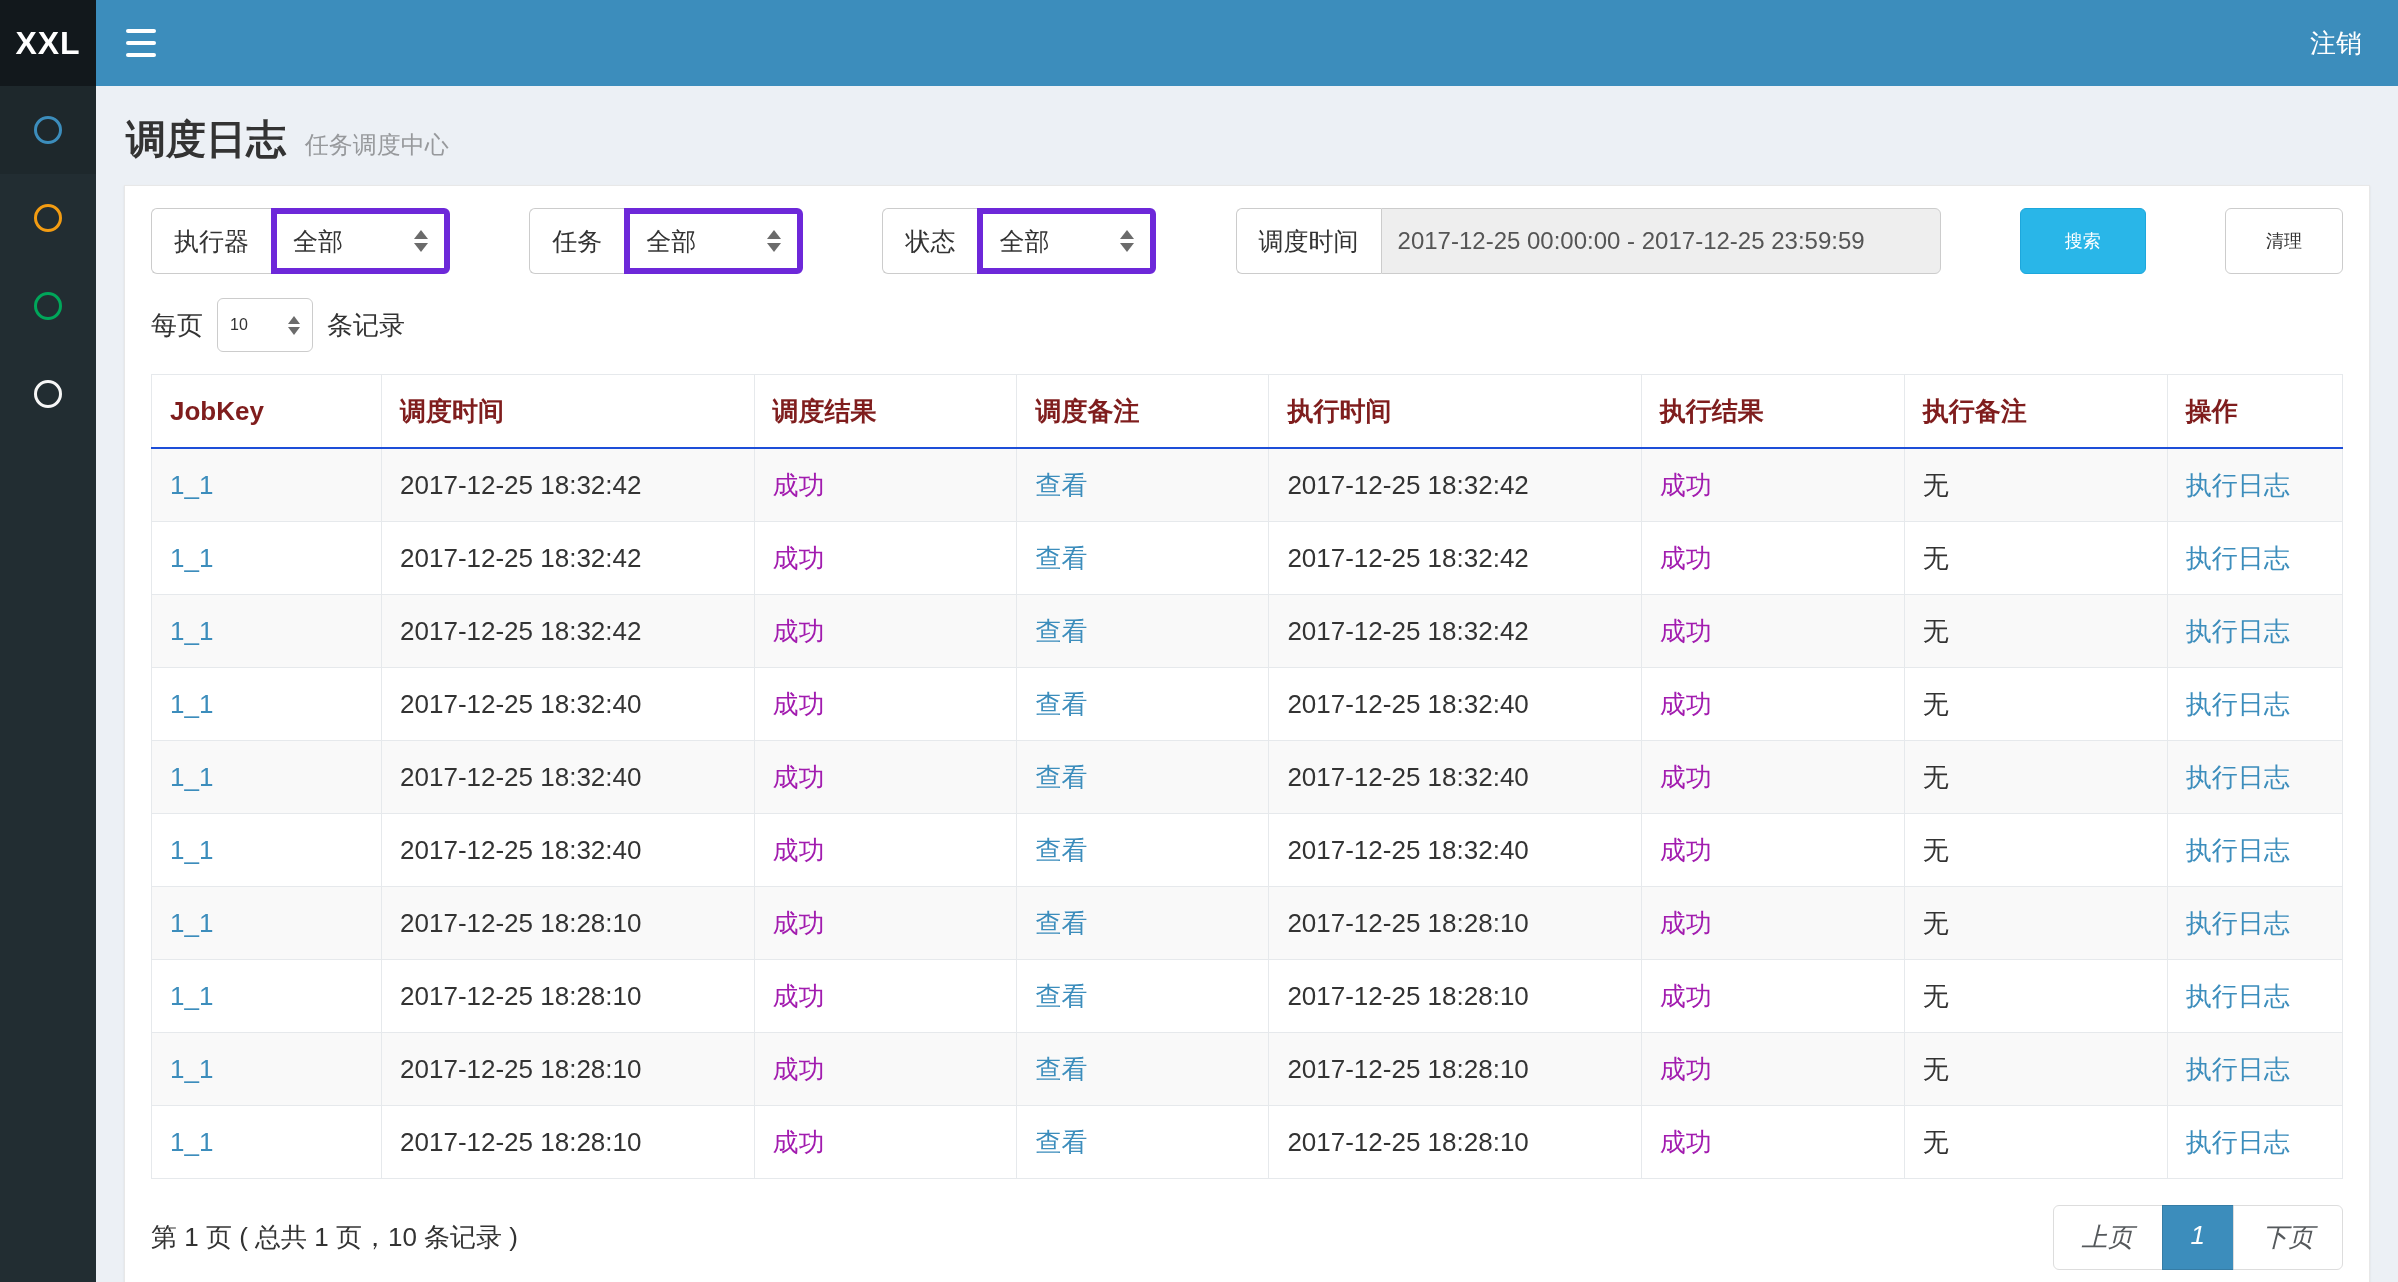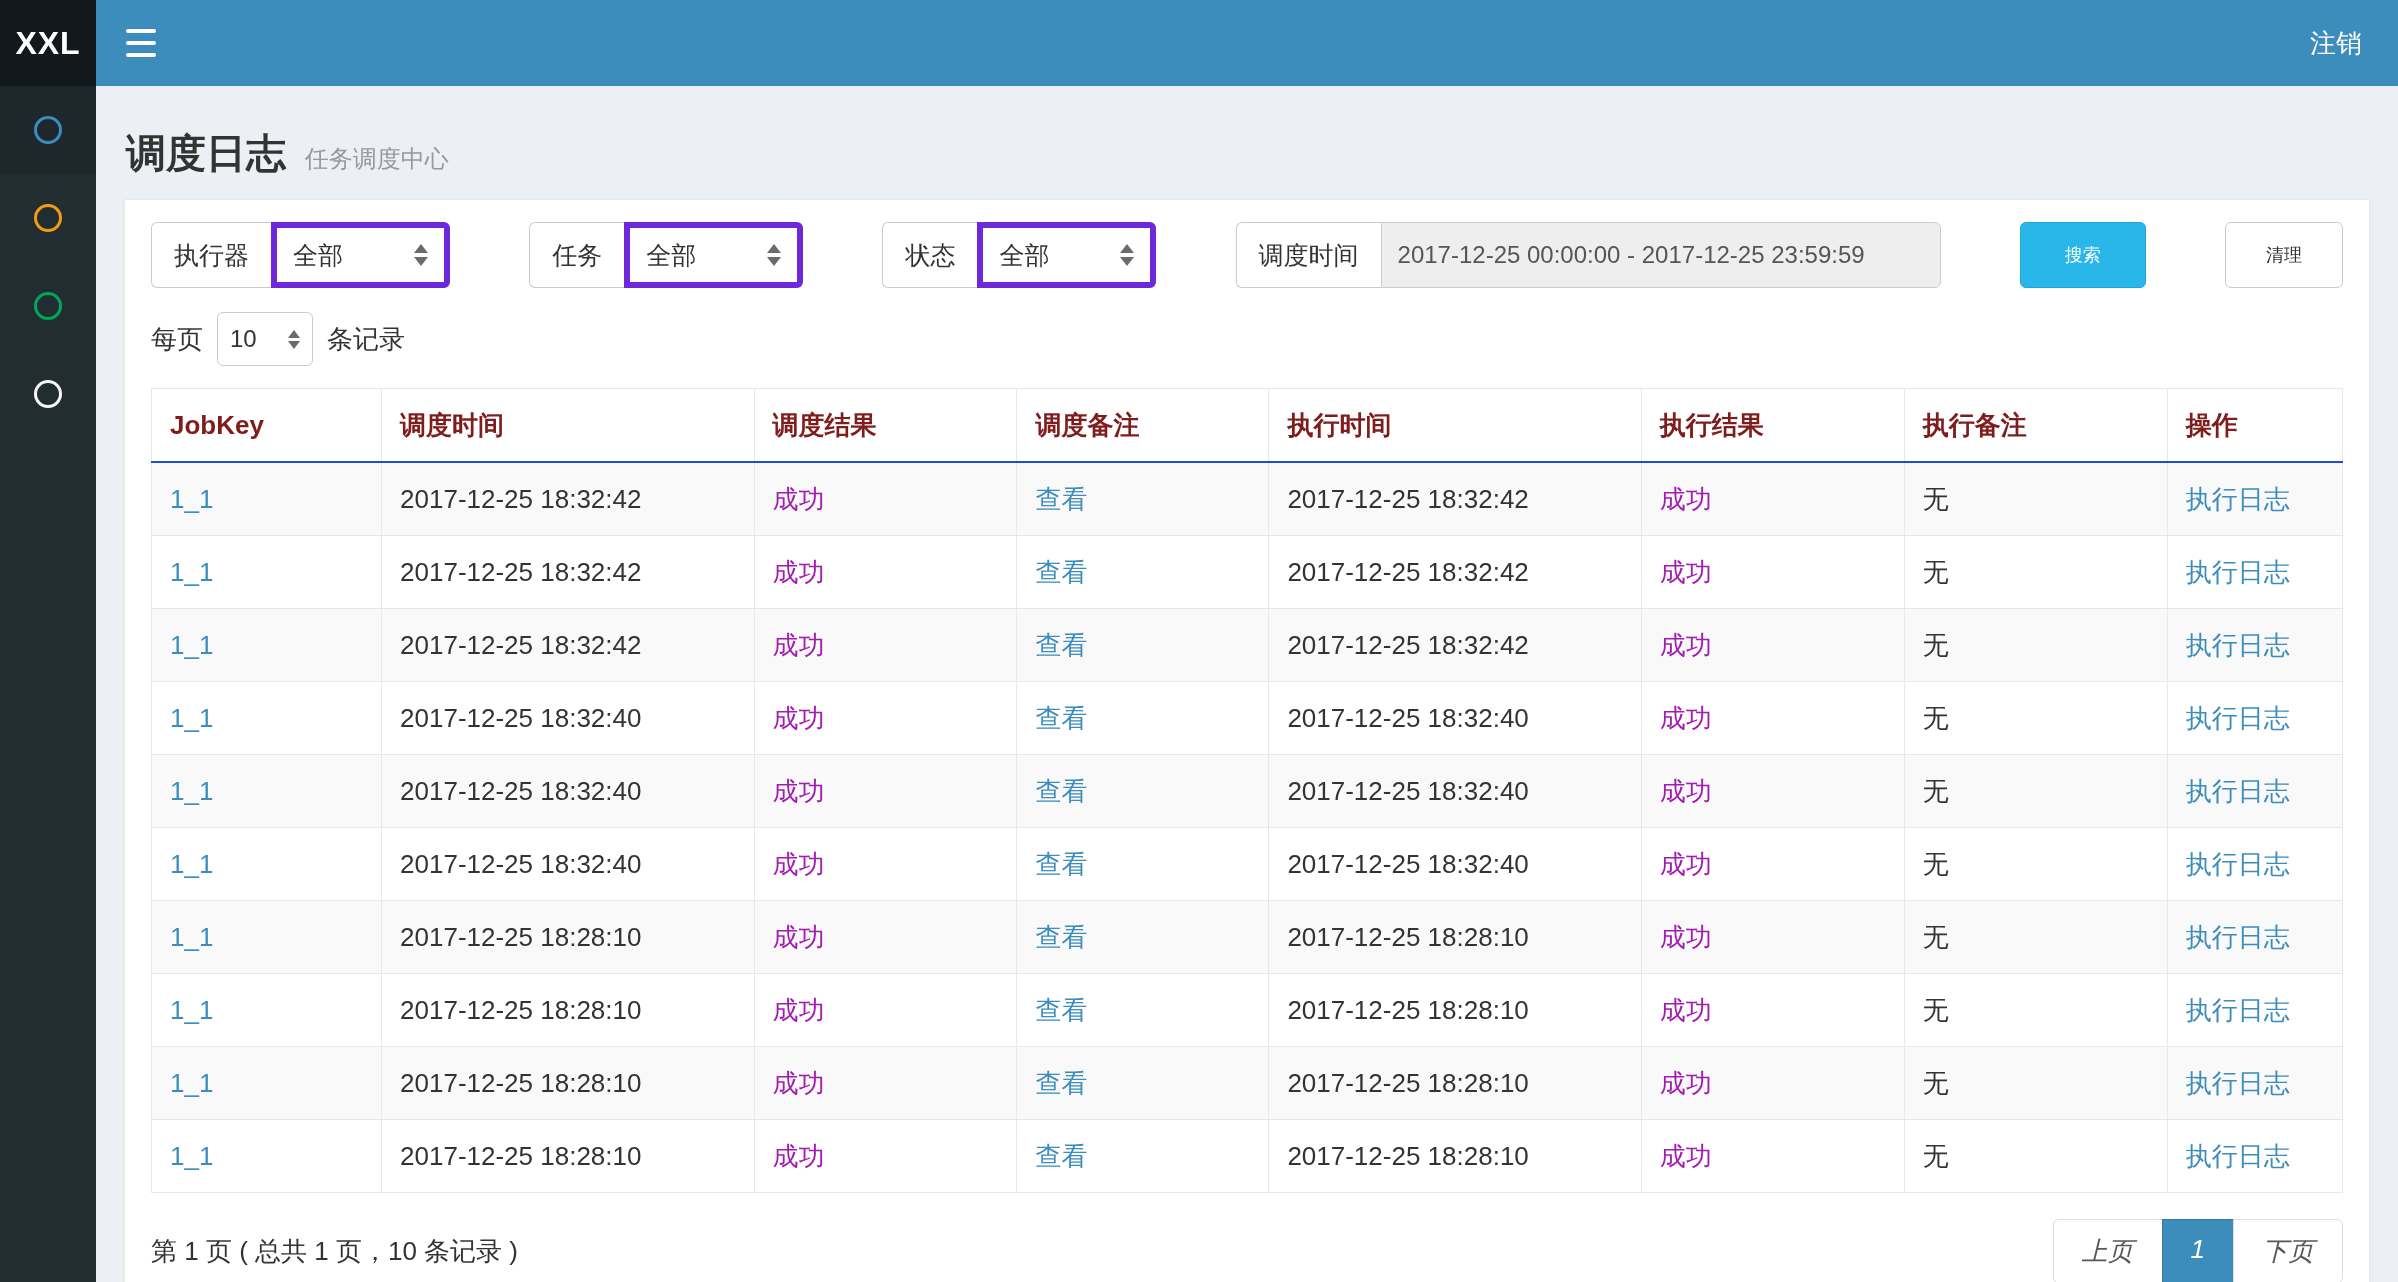--- a/index.html
+++ b/index.html
@@ -19,21 +19,21 @@
   .logout { color:#fff; font-size:26px; cursor:pointer; }
 
   
   .sidebar { position:fixed; top:86px; left:0; bottom:0; width:96px; background:#222d32; z-index:15; }
   .sidebar-item { height:88px; display:flex; align-items:center; justify-content:center; cursor:pointer; }
   .sidebar-item.active { background:#1e282c; }
   .circle-icon { width:28px; height:28px; border-radius:50%; border:3px solid #fff; }
 
   
   .main { margin-left:96px; padding-top:86px; }
-  .content-header { padding:40px 30px 18px 30px; }
+  .content-header { padding:26px 30px 18px 30px; }
   .content-header h1 { display:inline; font-size:40px; font-weight:bold; color:#333; }
   .content-header .subtitle { font-size:24px; color:#97999c; margin-left:12px; font-weight:normal; }
 
   .content { padding:0 28px 20px 28px; }
   .box { background:#fff; border:1px solid #e8e8e8; box-shadow:0 1px 2px rgba(0,0,0,.08); }
   .box-body { padding:22px 26px 20px 26px; }
 
   
   .filter-row { display:flex; justify-content:space-between; align-items:center; }
   .input-group { display:flex; height:66px; }
@@ -44,21 +44,21 @@
   .tri-up { width:0; height:0; border-left:7px solid transparent; border-right:7px solid transparent; border-bottom:9px solid #6b6b6b; }
   .tri-down { width:0; height:0; border-left:7px solid transparent; border-right:7px solid transparent; border-top:9px solid #6b6b6b; }
   .time-input { display:flex; align-items:center; width:560px; padding:0 16px; background:#eeeeee; border:1px solid #ccc; border-radius:0 6px 6px 0; color:#555; font-size:24px; white-space:nowrap; cursor:pointer; }
 
   .btn { height:66px; border-radius:6px; font-size:18px; cursor:pointer; display:flex; align-items:center; justify-content:center; }
   .btn-search { background:#29b6e8; border:1px solid #1da7dc; color:#fff; padding:0 44px; }
   .btn-clear { background:#fff; border:1px solid #ccc; color:#333; padding:0 40px; }
 
   
   .length-row { display:flex; align-items:center; margin:24px 0 22px 0; font-size:26px; }
-  .mini-select { position:relative; display:flex; align-items:center; height:54px; width:96px; margin:0 14px; padding:0 12px; background:#fff; border:1px solid #ccc; border-radius:6px; cursor:pointer; font-size:24px; }
+  .mini-select { position:relative; display:flex; align-items:center; height:54px; width:96px; margin:0 14px; padding:0 12px; background:#fff; border:1px solid #ccc; border-radius:6px; cursor:pointer; font-size:16px; }
   .mini-select .stepper { gap:3px; padding-left:10px; }
   .mini-select .tri-up { border-left-width:6px; border-right-width:6px; border-bottom-width:8px; }
   .mini-select .tri-down { border-left-width:6px; border-right-width:6px; border-top-width:8px; }
 
   
   table.log-table { width:100%; border-collapse:collapse; }
   .log-table th, .log-table td { border:1px solid #e6e9ec; padding:21px 18px; text-align:left; font-size:26px; line-height:30px; }
   .log-table th { font-weight:bold; color:#7f1d1d; border-bottom:2px solid #1d4ed8; }
   .log-table tbody tr:nth-child(odd) td { background:#f9f9f9; }
   .log-table th:nth-child(1){width:10.5%;} .log-table th:nth-child(2){width:17%;}

